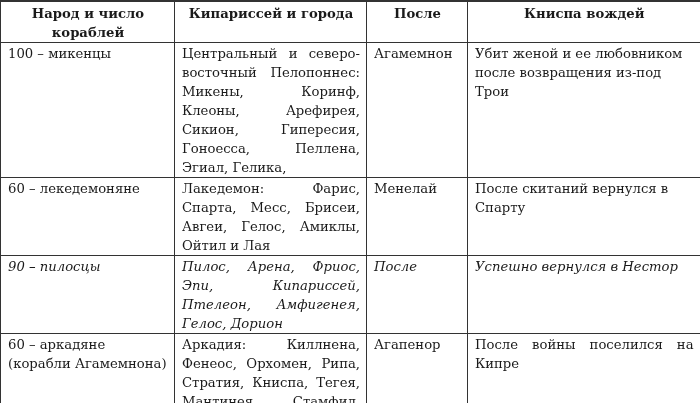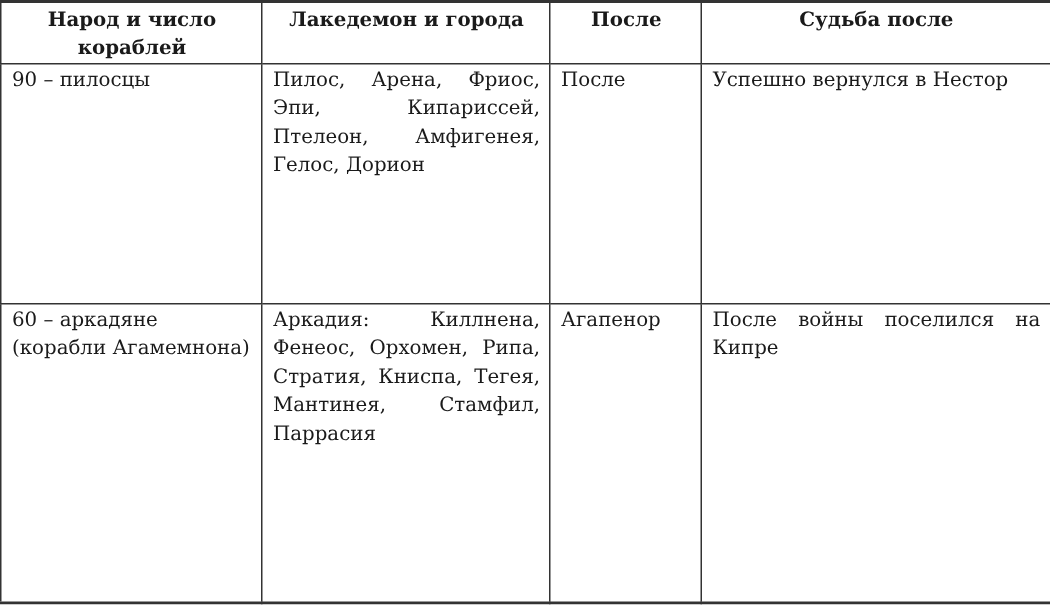--- a/index.html
+++ b/index.html
@@ -26,43 +26,55 @@
     height: 37px;
     margin-left: 24px;
   }
   td.just { text-align: justify; text-align-last: left; }
   col.c1 { width: 174px; }
   col.c2 { width: 192px; }
   col.c3 { width: 101px; }
   col.c4 { width: 233px; }
   tr.r1 { height: 106px; }
   tr.r2 { height: 57px; }
-  tr.r3 { height: 57px; }
+  tr.r3 { height: 57px; font-style: italic; }
   tr.r4 { height: 71px; }
   table { border-top: 2px solid #333; border-left: 1px solid #555; border-right: 2px solid #333; border-bottom: 2px solid #333; }
 </style>
 </head>
 <body>
 
 <table>
   <colgroup>
     <col class="c1">
       <col class="c2">
       <col class="c3">
       <col class="c4">
   </colgroup>
   <thead>
     <tr>
       <th>Народ и число кораблей</th>
-      <th>Лакедемон и города</th>
+      <th>Кипариссей и города</th>
       <th>После</th>
-      <th>Судьба после</th>
+      <th>Книспа вождей</th>
     </tr>
   </thead>
   <tbody>
+    <tr class="r1">
+      <td>100 – микенцы</td>
+      <td class="just">Центральный и северо-восточный Пелопоннес: Микены, Коринф, Клеоны, Арефирея, Сикион, Гипересия, Гоноесса, Пеллена, Эгиал, Гелика,</td>
+      <td>Агамемнон</td>
+      <td>Убит женой и ее любовником после возвращения из-под Трои</td>
+    </tr>
+    <tr class="r2">
+      <td>60 – лекедемоняне</td>
+      <td class="just">Лакедемон: Фарис, Спарта, Месс, Брисеи, Авгеи, Гелос, Амиклы, Ойтил и Лая</td>
+      <td>Менелай</td>
+      <td>После скитаний вернулся в Спарту</td>
+    </tr>
     <tr class="r3">
       <td>90 – пилосцы</td>
       <td class="just">Пилос, Арена, Фриос, Эпи, Кипариссей, Птелеон, Амфигенея, Гелос, Дорион</td>
       <td>После</td>
       <td>Успешно вернулся в Нестор</td>
     </tr>
     <tr class="r4">
       <td>60 – аркадяне (корабли Агамемнона)</td>
       <td class="just">Аркадия: Киллнена, Фенеос, Орхомен, Рипа, Стратия, Книспа, Тегея, Мантинея, Стамфил, Паррасия</td>
       <td>Агапенор</td>

